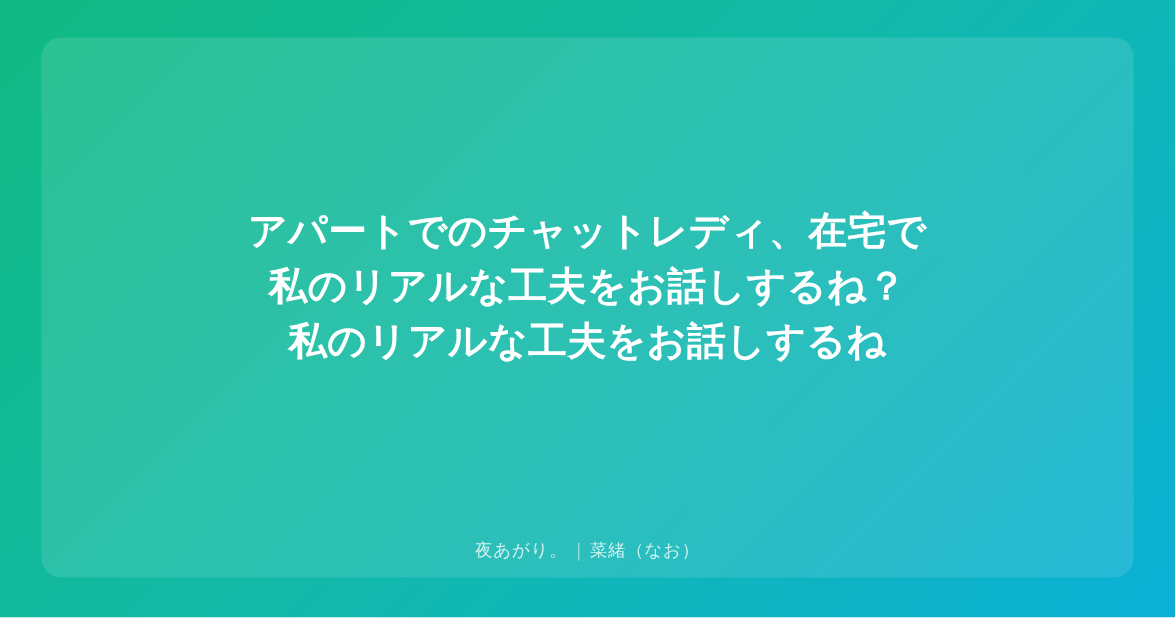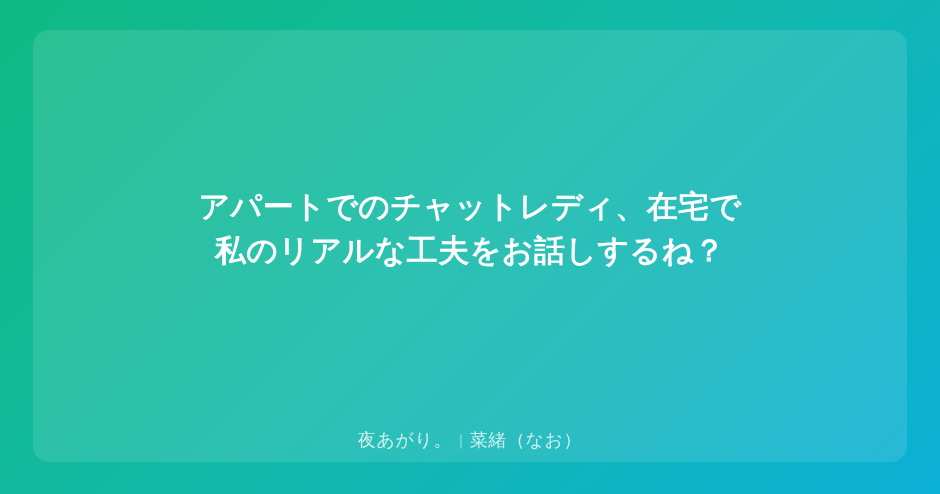--- a/index.html
+++ b/index.html
@@ -67,21 +67,21 @@
     right: 0;
     bottom: 12px;
     display: flex;
     align-items: center;
     justify-content: center;
     gap: 0;
   }
 
   .footer-text {
     color: rgba(255, 255, 255, 0.78);
-    font-size: 18px;
+    font-size: 14px;
     font-weight: 400;
     letter-spacing: 0.6px;
     line-height: 20px;
     white-space: nowrap;
     font-family: Liberation Sans, sans-serif;
   }
 
   .footer-sep {
     color: rgba(255, 255, 255, 0.62);
     font-size: 14px;
@@ -94,20 +94,21 @@
 </head>
 <body>
 
 <div id="stage">
 
   <div id="card">
 
     <div id="title-block">
       <span class="title-line">アパートでのチャットレディ、在宅で</span>
       <span class="title-line">私のリアルな工夫をお話しするね？</span>
+      <span class="title-line">私のリアルな工夫をお話しするね</span>
     </div>
 
     <div id="footer">
       <span class="footer-text">夜あがり。</span>
       <span class="footer-sep">｜</span>
       <span class="footer-text">菜緒（なお）</span>
     </div>
 
   </div>
 

